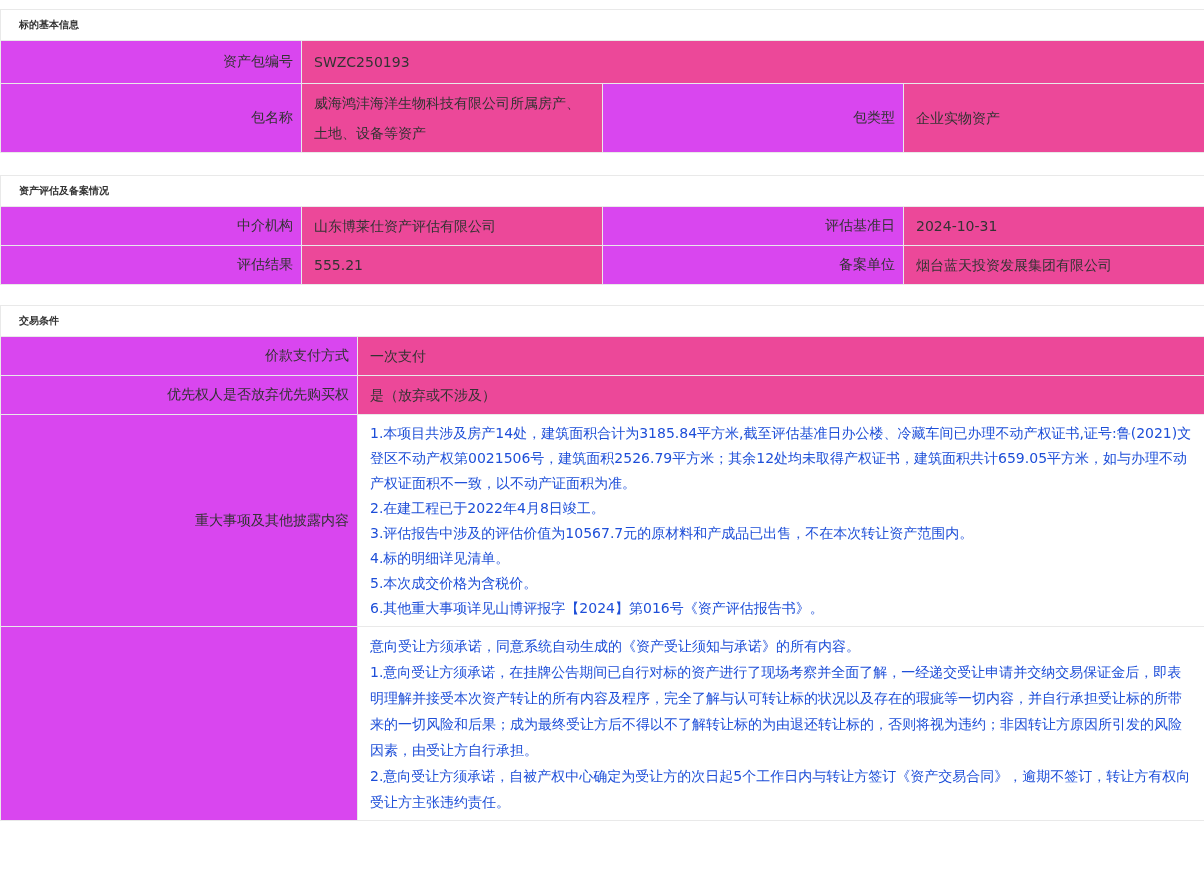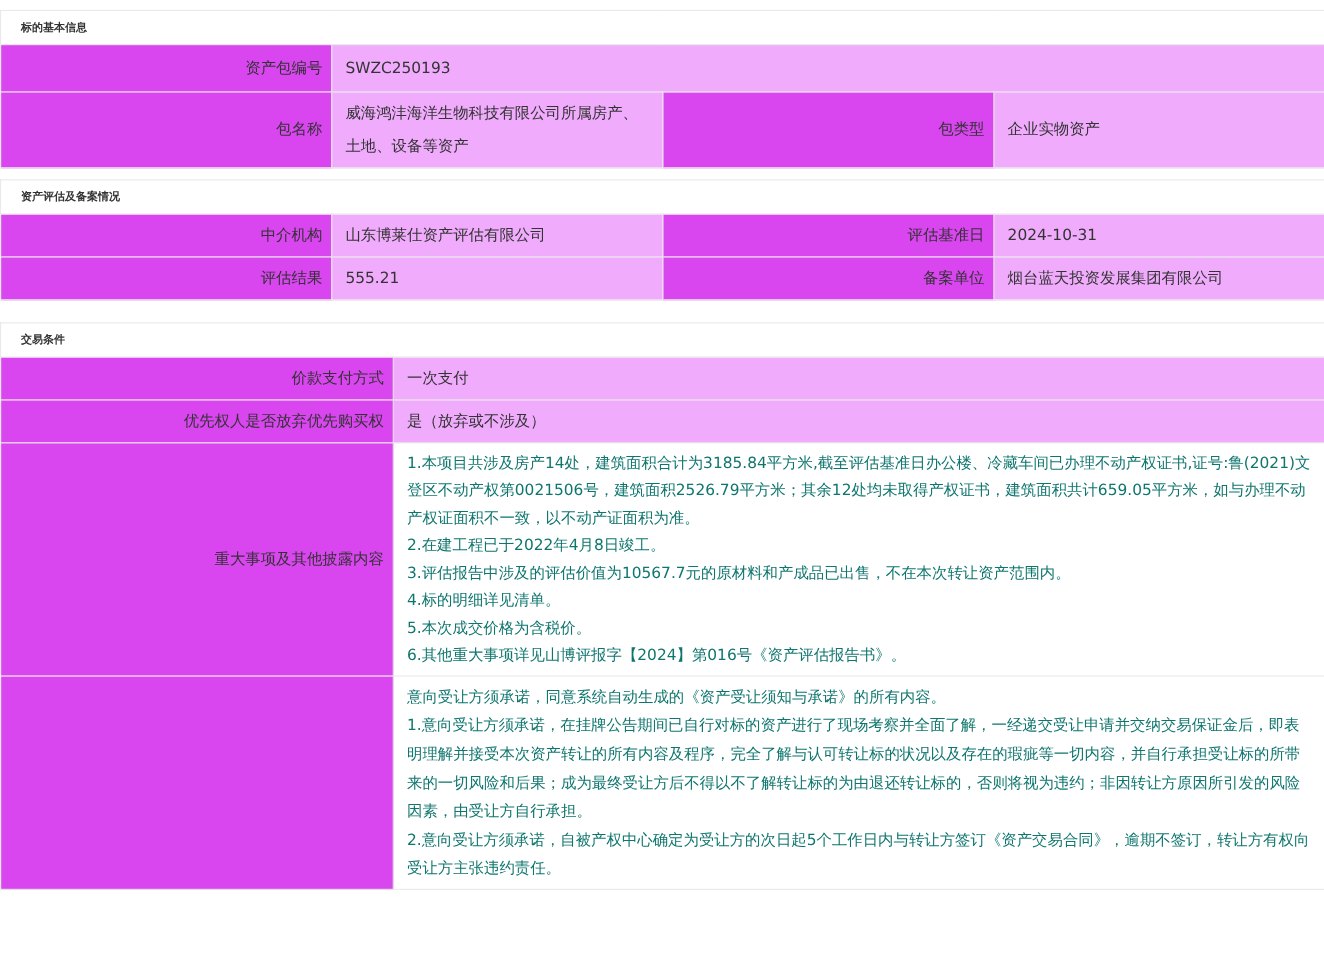--- a/index.html
+++ b/index.html
@@ -10,21 +10,21 @@
     background: #ffffff;
     font-family: "DejaVu Sans", "Liberation Sans", sans-serif;
     color: #333333;
   }
   table.info-tbl {
     border-collapse: collapse;
     table-layout: fixed;
     width: 1204px;
   }
   table.tbl-1 { margin-top: 9px; }
-  table.tbl-2 { margin-top: 10px; }
+  table.tbl-2 { margin-top: 22px; }
   table.tbl-3 { margin-top: 20px; }
   td {
     border: 1px solid #e9e9e9;
     font-size: 14px;
     color: #333333;
     vertical-align: middle;
     word-break: break-all;
   }
   td.section-title {
     font-size: 10px;
@@ -33,34 +33,34 @@
     height: 31px;
     background: #ffffff;
     color: #333333;
   }
   td.cell-label {
     background: #d946ef;
     text-align: right;
     padding: 4px 8px;
   }
   td.cell-value {
-    background: #f0abfc;
+    background: #ec4899;
     padding: 4px 12px;
     line-height: 30px;
   }
   .h43 { height: 43px; }
   .h55 { height: 55px; }
   .h35 { height: 35px; }
   .h36 { height: 36px; }
   td.cell-long {
     background: #ffffff;
     padding: 6px 12px 5px 12px;
     vertical-align: middle;
   }
-  .para { line-height: 25px; font-size: 14px; color: #0f766e; }
+  .para { line-height: 25px; font-size: 14px; color: #1d4ed8; }
   .para-lg { line-height: 26px; }
 </style>
 </head>
 <body>
 
 <table class="info-tbl tbl-1">
   <colgroup>
       <col style="width:301px">
       <col style="width:301px">
       <col style="width:301px">

